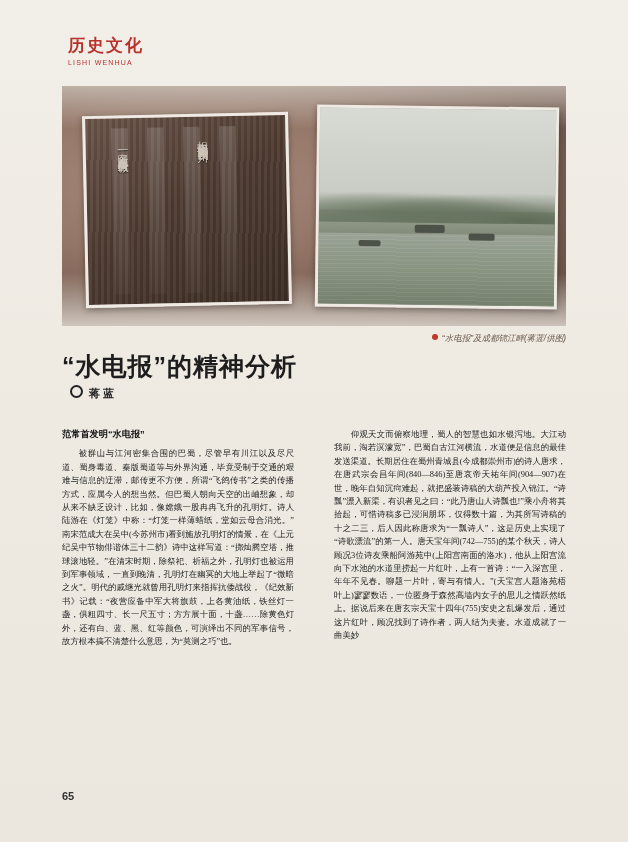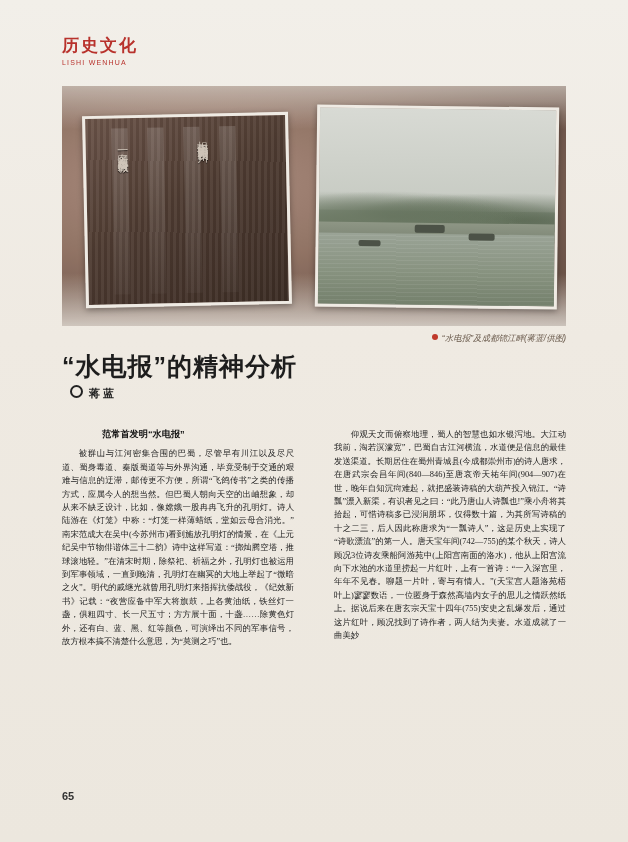--- a/index.html
+++ b/index.html
@@ -9,21 +9,21 @@
     font-family:"Liberation Serif","DejaVu Serif",serif;
     position:relative;
     overflow:hidden;
   }
   .page{
     position:absolute;inset:0;
     background:linear-gradient(180deg,#f2efe9 0%,#efeae2 40%,#ece7de 100%);
   }
   
   .header{
-    position:absolute;left:62px;top:34px;
+    position:absolute;left:68px;top:34px;
   }
   .header .cn{
     font-size:17px;color:#b8322c;letter-spacing:2px;
     font-family:"Liberation Sans","DejaVu Sans",sans-serif;
     font-weight:bold;
   }
   .header .en{
     margin-top:2px;
     font-size:7px;color:#b8322c;letter-spacing:1.2px;
     font-family:"Liberation Sans","DejaVu Sans",sans-serif;
@@ -116,21 +116,20 @@
   .col{
     position:absolute;top:428px;width:232px;
     font-size:8.4px;line-height:13.4px;color:#232323;
     text-align:justify;
   }
   .col-left{left:62px;}
   .col-right{left:334px;}
   .subhead{
     font-weight:bold;font-size:9.2px;margin-bottom:6px;color:#111;
     font-family:"Liberation Sans","DejaVu Sans",sans-serif;
-    margin-left:40px;
   }
   .col p{margin:0 0 0 0;text-indent:2em;}
   .pageno{
     position:absolute;left:62px;top:790px;
     font-size:11px;color:#333;font-weight:bold;
     font-family:"Liberation Sans","DejaVu Sans",sans-serif;
   }
 </style>
 </head>
 <body>

